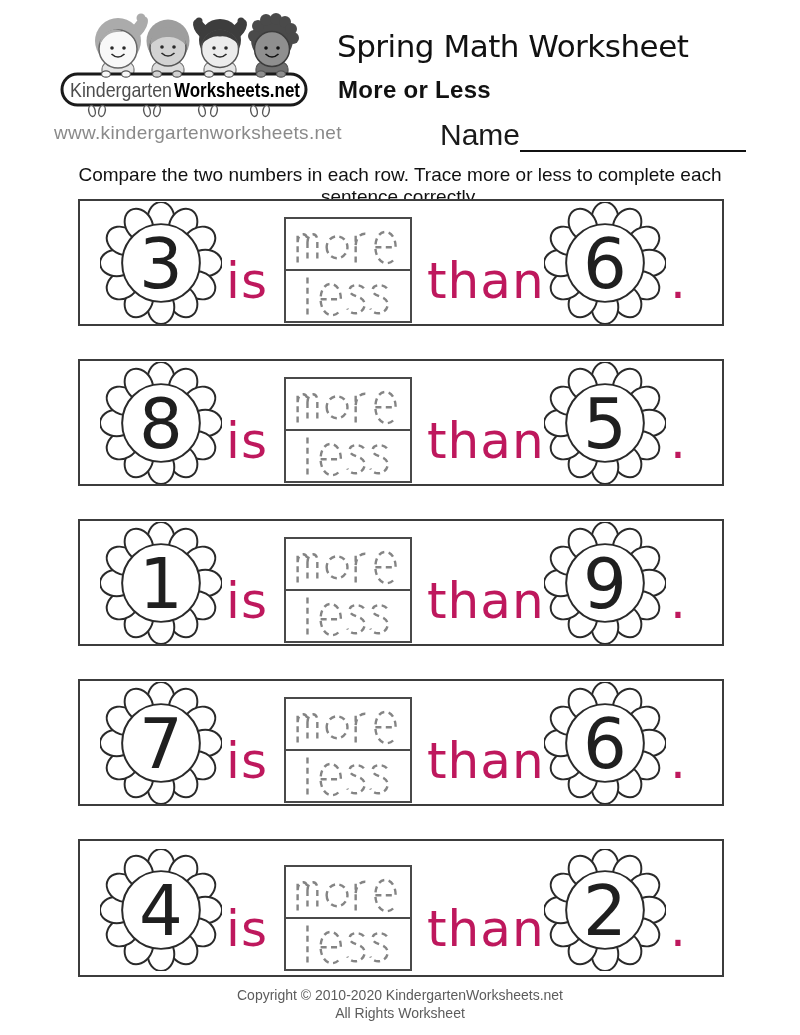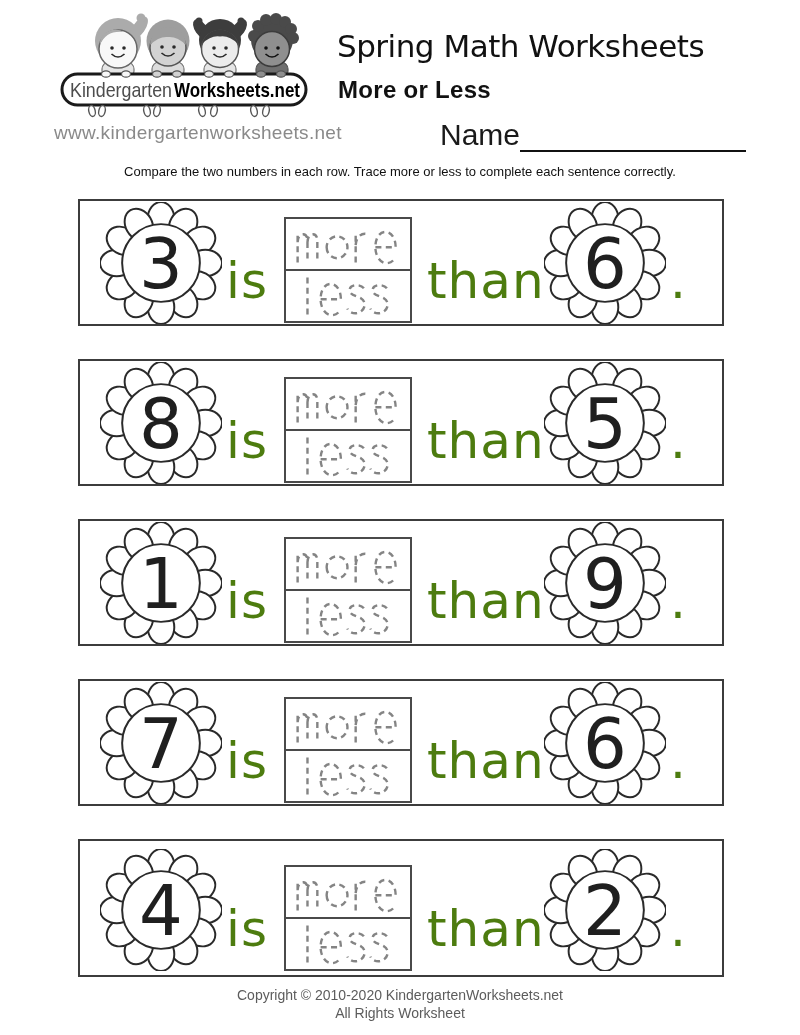--- a/index.html
+++ b/index.html
@@ -24,42 +24,42 @@
   }
   .name-row {
     position:absolute; left:440px; top:114px; width:306px; height:38px;
     display:flex; align-items:flex-end;
   }
   .name-label { font-size:30px; line-height:1; padding-bottom:2px; }
   .name-line { flex:1; border-bottom:2px solid #111; height:30px; }
 
   .instructions {
     position:absolute; left:40px; top:164px; width:720px; text-align:center;
-    font-size:13px; color:#111;
+    font-size:19px; color:#111;
   }
 
   
   .rows { position:absolute; left:78px; top:199px; width:646px; }
   .row {
     position:relative; width:646px; height:127px; margin-bottom:33px;
     border:2px solid #3c3c3c; box-sizing:border-box; background:#fff;
   }
   .row:last-child { height:138px; }
 
   .flower { position:absolute; width:122px; height:122px; }
   .flower-left  { left:20px; top:1px; }
   .flower-right { left:464px; top:1px; }
   .flower-num {
     font-family:"DejaVu Sans", sans-serif; font-size:70px; fill:#1f1f1f;
   }
   #flower-shape ellipse, #flower-shape circle { fill:#fff; stroke:#2a2a2a; stroke-width:2px; }
 
   .word {
     position:absolute; top:55px; font-family:"DejaVu Sans", sans-serif;
-    font-size:50px; line-height:1; color:#4d7c0f; letter-spacing:1px; white-space:nowrap;
+    font-size:50px; line-height:1; color:#be185d; letter-spacing:1px; white-space:nowrap;
   }
   .word-is   { left:146px; }
   .word-than { left:347px; }
   .word-period { left:590px; }
 
   .trace-box {
     position:absolute; left:204px; top:16px; width:128px; height:106px;
     border:2px solid #4a4a4a; box-sizing:border-box; background:#fff;
     display:flex; flex-direction:column;
   }
@@ -187,21 +187,21 @@
       <ellipse cx="103" cy="99" rx="3.2" ry="5.5" transform="rotate(12 103 99)"></ellipse>
       <ellipse cx="148" cy="99" rx="3.2" ry="5.5" transform="rotate(-12 148 99)"></ellipse>
       <ellipse cx="160" cy="99" rx="3.2" ry="5.5" transform="rotate(12 160 99)"></ellipse>
       <ellipse cx="200" cy="99" rx="3.2" ry="5.5" transform="rotate(-12 200 99)"></ellipse>
       <ellipse cx="212" cy="99" rx="3.2" ry="5.5" transform="rotate(12 212 99)"></ellipse>
     </g>
   </svg>
 
   <div class="site-url">www.kindergartenworksheets.net</div>
 
-  <div class="title">Spring Math Worksheets</div>
+  <div class="title">Spring Math Worksheet</div>
   <div class="subtitle">More or Less</div>
 
   <div class="name-row">
     <span class="name-label">Name</span>
     <span class="name-line"></span>
   </div>
 
   <div class="instructions">Compare the two numbers in each row. Trace more or less to complete each sentence correctly.</div>
 
   <div class="rows">

